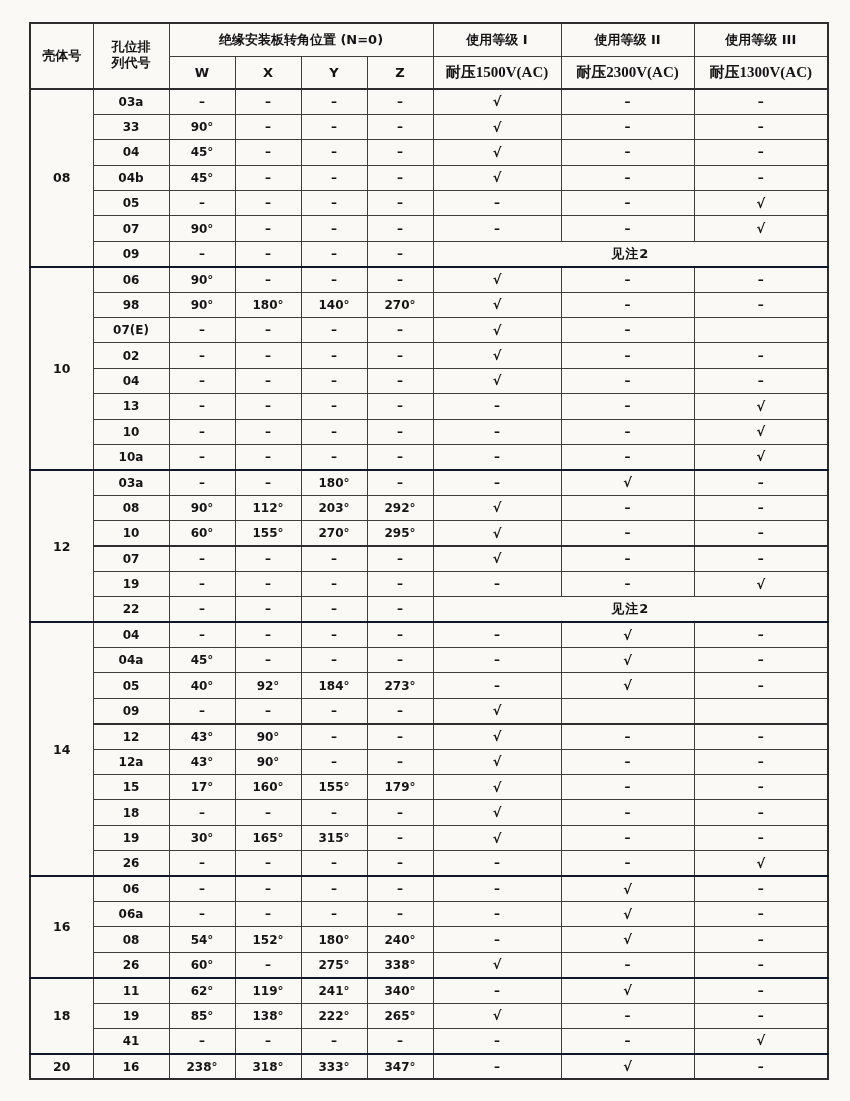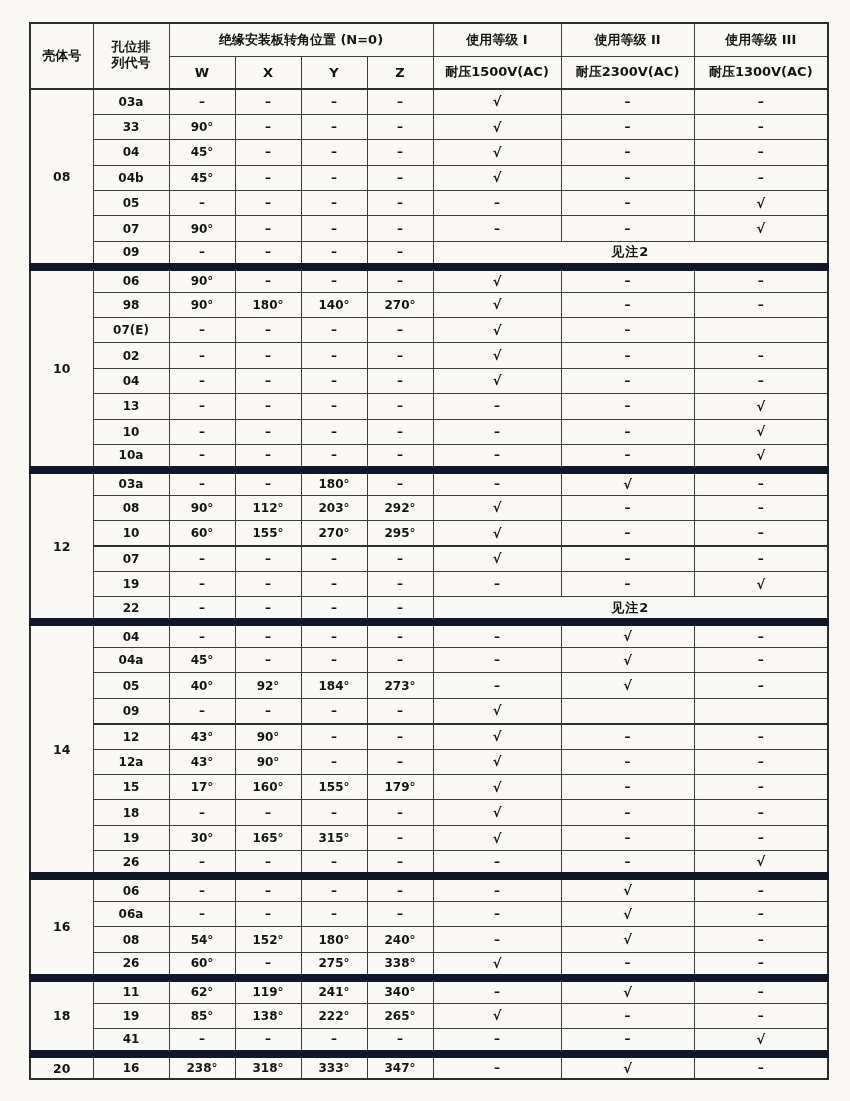--- a/index.html
+++ b/index.html
@@ -33,32 +33,32 @@
     overflow: hidden;
     white-space: nowrap;
   }
   
   thead tr { height: 33px; }
   thead th {
     font-size: 13px;
     font-weight: bold;
   }
   th.code-head { line-height: 1.25; font-family: Liberation Mono, monospace; }
-  thead th.grade-sub { font-size: 13px; }
+  thead th.grade-sub { font-size: 15px; font-family: Liberation Serif, serif; }
   
   tbody tr { height: 25.4px; }
   tbody td {
     font-size: 12px;
     font-weight: bold;
   }
   td.shell-cell { font-size: 12.5px; }
   td.check { font-size: 13px; }
   td.note-cell { font-size: 13px; letter-spacing: 1px; margin-top: 24px; }
   
-  tr.section-start td { border-top: 8px solid #0f172a; }
+  tr.section-start td { border-top: 2px solid #0f172a; }
   tr.thick-after td { border-bottom: 2px solid #2e2e2e; }
   thead { border-bottom: 2px solid #2e2e2e; }
 </style>
 </head>
 <body>
 
 <div class="sheet">
   <table class="spec">
     <colgroup>
       <col style="width:63px">

